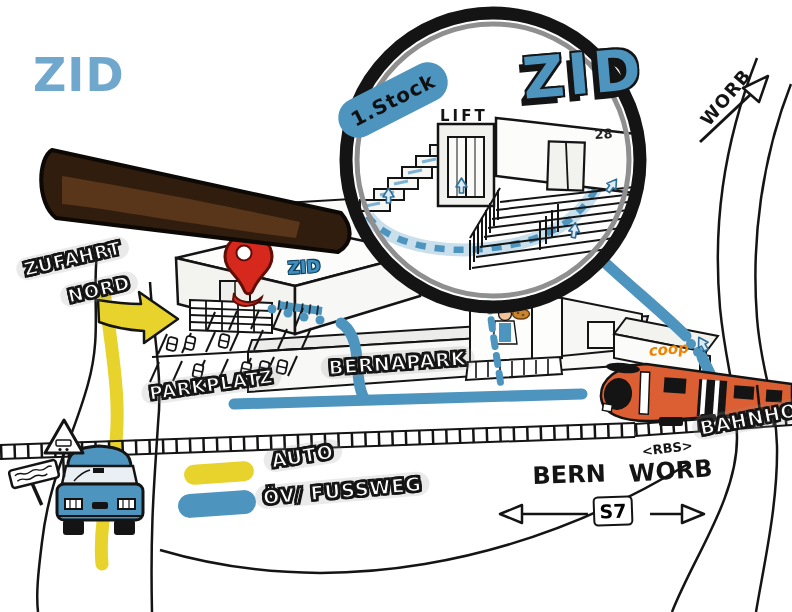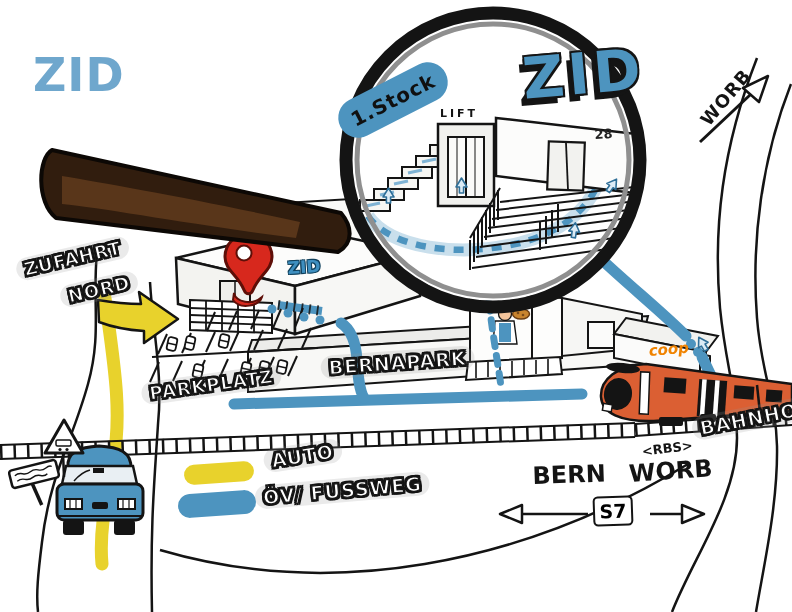--- a/index.html
+++ b/index.html
@@ -16,21 +16,21 @@
   .logo-mark{left:33px;top:48px;font-size:46px;font-weight:600;color:#6FA7CD;letter-spacing:1px}
   .logo-text{left:126px;top:59px;font-size:11.5px;font-weight:700;color:#20809F;
     line-height:1.4;letter-spacing:.3px;white-space:pre-line}
   .stock-pill{position:absolute;left:334px;top:80px;width:118px;height:40px;background:#4D94BF;
     border-radius:21px;transform:rotate(-27deg);display:flex;align-items:center;justify-content:center}
   .stock-pill span{font-size:20px;font-weight:800;color:#101010;letter-spacing:1px}
   .lens-zid{left:520px;top:46px;font-size:57px;font-weight:800;color:#4D94BF;letter-spacing:4px;
     transform:rotate(-5deg);
     text-shadow:-2px -2px 0 #141414,2px -2px 0 #141414,-2px 2px 0 #141414,2px 2px 0 #141414,
       -6px 7px 0 #141414}
-  .lift-lbl{left:440px;top:107px;font-size:11px;font-weight:700;letter-spacing:3px}
+  .lift-lbl{left:440px;top:107px;font-size:15px;font-weight:700;letter-spacing:3px}
   .door28{left:594px;top:127px;font-size:13px;font-weight:700;color:#222;transform:rotate(-3deg)}
   .pin-zid{left:287px;top:258px;font-size:17px;font-weight:800;color:#3E8FC0;transform:rotate(-4deg);
     text-shadow:-1px -1px 0 #10405c,1px -1px 0 #10405c,-1px 1px 0 #10405c,1px 1px 0 #10405c}
   .worb-road{left:696px;top:116px;font-size:18px;font-weight:700;letter-spacing:1px;transform:rotate(-50deg)}
   .zuf1{left:14px;top:260px;font-size:18px;transform:rotate(-13deg)}
   .zuf2{left:58px;top:287px;font-size:18px;transform:rotate(-13deg)}
   .parkplatz{left:140px;top:383px;font-size:18px;transform:rotate(-8deg)}
   .bernapark{left:320px;top:356px;font-size:19px;transform:rotate(-4deg)}
   .coop{left:648px;top:342px;font-size:15px;font-weight:800;font-style:italic;color:#F08300;transform:rotate(-5deg)}
   .bahnhof{left:690px;top:418px;font-size:19px;transform:rotate(-11deg)}

